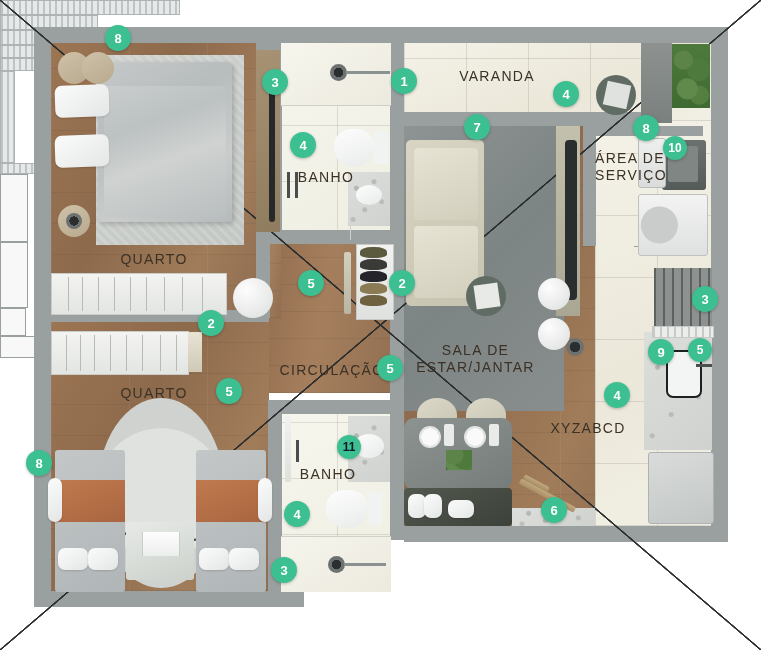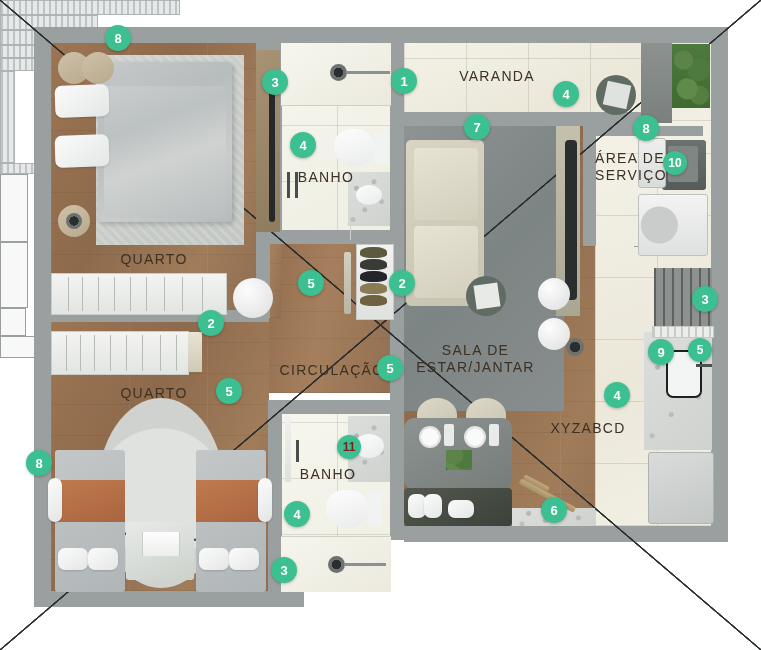--- a/index.html
+++ b/index.html
@@ -295,29 +295,29 @@
   <div class="rlabel" style="left:288px;top:466px;width:80px;">BANHO</div>
 
   <div id="markers">
       <div class="badge" style="left: 105px; top: 25px; background: rgb(60, 191, 145); color: rgb(255, 255, 255);">8</div>
       <div class="badge" style="left: 262px; top: 69px; background: rgb(60, 191, 145); color: rgb(255, 255, 255);">3</div>
       <div class="badge" style="left: 391px; top: 68px; background: rgb(60, 191, 145); color: rgb(255, 255, 255);">1</div>
       <div class="badge" style="left: 290px; top: 132px; background: rgb(60, 191, 145); color: rgb(255, 255, 255);">4</div>
       <div class="badge" style="left: 553px; top: 81px; background: rgb(60, 191, 145); color: rgb(255, 255, 255);">4</div>
       <div class="badge" style="left: 464px; top: 114px; background: rgb(60, 191, 145); color: rgb(255, 255, 255);">7</div>
       <div class="badge" style="left: 633px; top: 115px; background: rgb(60, 191, 145); color: rgb(255, 255, 255);">8</div>
-      <div class="badge sm" style="left: 663px; top: 151px; background: rgb(60, 191, 145); color: rgb(255, 255, 255);">10</div>
+      <div class="badge sm" style="left: 663px; top: 136px; background: rgb(60, 191, 145); color: rgb(255, 255, 255);">10</div>
       <div class="badge" style="left: 298px; top: 270px; background: rgb(60, 191, 145); color: rgb(255, 255, 255);">5</div>
       <div class="badge" style="left: 389px; top: 270px; background: rgb(60, 191, 145); color: rgb(255, 255, 255);">2</div>
       <div class="badge" style="left: 692px; top: 286px; background: rgb(60, 191, 145); color: rgb(255, 255, 255);">3</div>
       <div class="badge" style="left: 198px; top: 310px; background: rgb(60, 191, 145); color: rgb(255, 255, 255);">2</div>
       <div class="badge" style="left: 648px; top: 339px; background: rgb(60, 191, 145); color: rgb(255, 255, 255);">9</div>
       <div class="badge sm" style="left: 688px; top: 338px; background: rgb(60, 191, 145); color: rgb(255, 255, 255);">5</div>
       <div class="badge" style="left: 377px; top: 355px; background: rgb(60, 191, 145); color: rgb(255, 255, 255);">5</div>
       <div class="badge" style="left: 216px; top: 378px; background: rgb(60, 191, 145); color: rgb(255, 255, 255);">5</div>
       <div class="badge" style="left: 604px; top: 382px; background: rgb(60, 191, 145); color: rgb(255, 255, 255);">4</div>
-      <div class="badge sm" style="left: 337px; top: 435px; background: rgb(60, 191, 145); color: #7f1d1d;">11</div>
+      <div class="badge sm" style="left: 337px; top: 435px; background: rgb(60, 191, 145); color: #0f172a;">11</div>
       <div class="badge" style="left: 26px; top: 450px; background: rgb(60, 191, 145); color: rgb(255, 255, 255);">8</div>
       <div class="badge" style="left: 284px; top: 501px; background: rgb(60, 191, 145); color: rgb(255, 255, 255);">4</div>
       <div class="badge" style="left: 541px; top: 497px; background: rgb(60, 191, 145); color: rgb(255, 255, 255);">6</div>
       <div class="badge" style="left: 271px; top: 557px; background: rgb(60, 191, 145); color: rgb(255, 255, 255);">3</div>
     </div>
 </div>
 
 </body></html>

